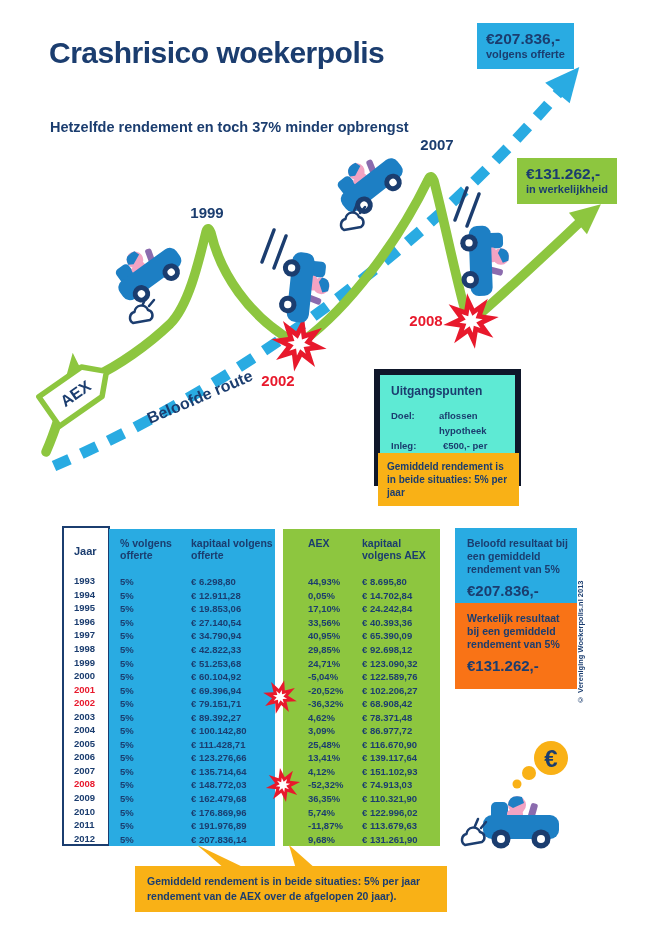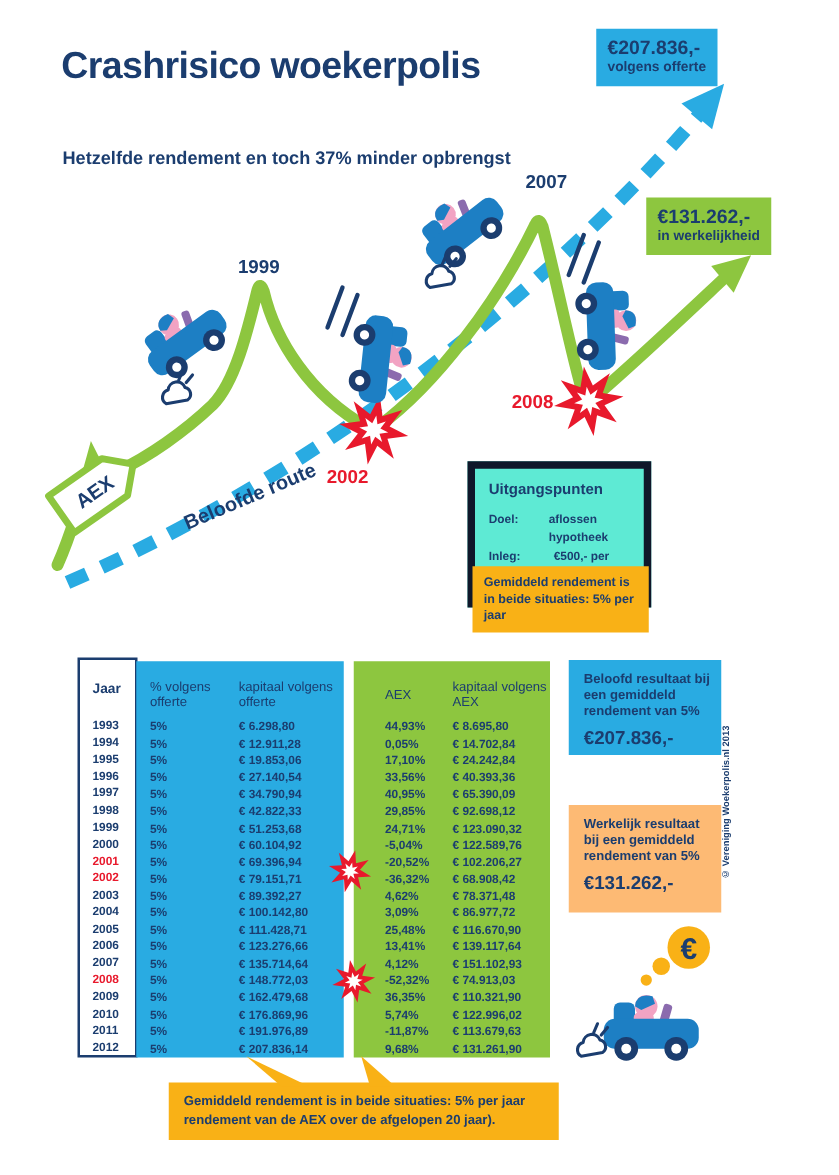--- a/index.html
+++ b/index.html
@@ -27,32 +27,32 @@
 
   #table-area{left:62px;top:526px;width:380px;height:330px;}
   #jaar-col{position:absolute;left:0;top:0;width:44px;height:316px;background:#fff;
     border:2.5px solid #1B3D6F;}
   #jaar-head{height:46px;display:flex;align-items:center;padding-left:10px;
     font-size:11px;font-weight:bold;box-sizing:border-box;}
   .yr{height:13.55px;font-size:9.5px;font-weight:bold;display:flex;align-items:center;padding-left:10px;}
   .yr.red{color:#E8192C;}
   #blue-panel{position:absolute;left:47px;top:3px;width:166px;height:317px;background:#29ABE2;}
   #green-panel{position:absolute;left:221px;top:3px;width:157px;height:317px;background:#8DC63F;}
-  .panel-head{display:flex;height:46px;font-size:10.5px;font-weight:normal;line-height:12px;
-    padding-top:8px;box-sizing:border-box;align-items:center;}
+  .panel-head{display:flex;height:46px;font-size:10.5px;font-weight:bold;line-height:12px;
+    padding-top:8px;box-sizing:border-box;}
   .t-row{display:flex;height:13.55px;font-size:9.5px;font-weight:bold;align-items:center;}
   .b .c1{width:82px;padding-left:11px;box-sizing:border-box;}
   .b .c2{flex:1;}
   .g .c1{width:79px;padding-left:25px;box-sizing:border-box;}
   .g .c2{flex:1;}
 
   .result-box{position:absolute;width:122px;box-sizing:border-box;font-weight:bold;
     padding:9px 6px 10px 12px;}
   #result-promised{left:455px;top:528px;height:76px;background:#29ABE2;}
-  #result-actual{left:455px;top:644px;height:86px;background:#fdba74;}
+  #result-actual{left:455px;top:603px;height:86px;background:#f97316;}
   .result-text{font-size:10.5px;line-height:13px;}
   .result-amount{font-size:15px;margin-top:6px;}
 
   #copyright{left:576px;top:528px;height:176px;writing-mode:vertical-rl;transform:rotate(180deg);
     font-size:7.5px;font-weight:bold;white-space:nowrap;}
 
   #footnote{left:135px;top:866px;width:288px;background:#F9B116;padding:8px 12px;
     font-size:10.5px;font-weight:bold;line-height:15px;}
 
   #overlay-svg{position:absolute;left:0;top:0;z-index:5;pointer-events:none;}

